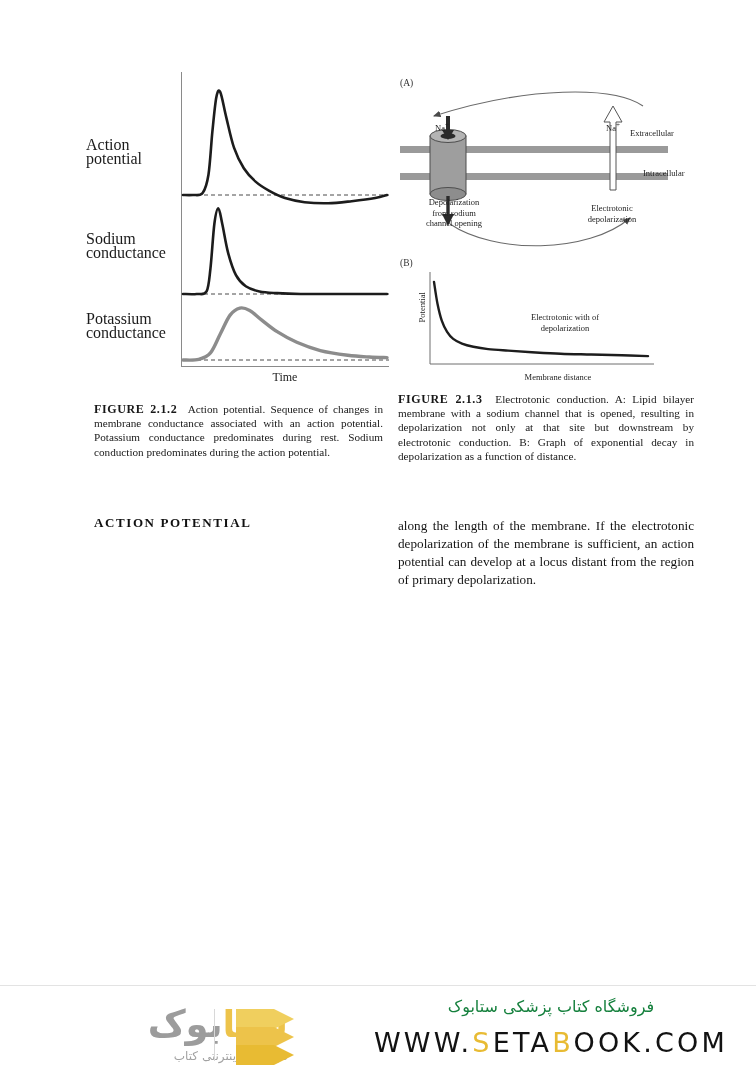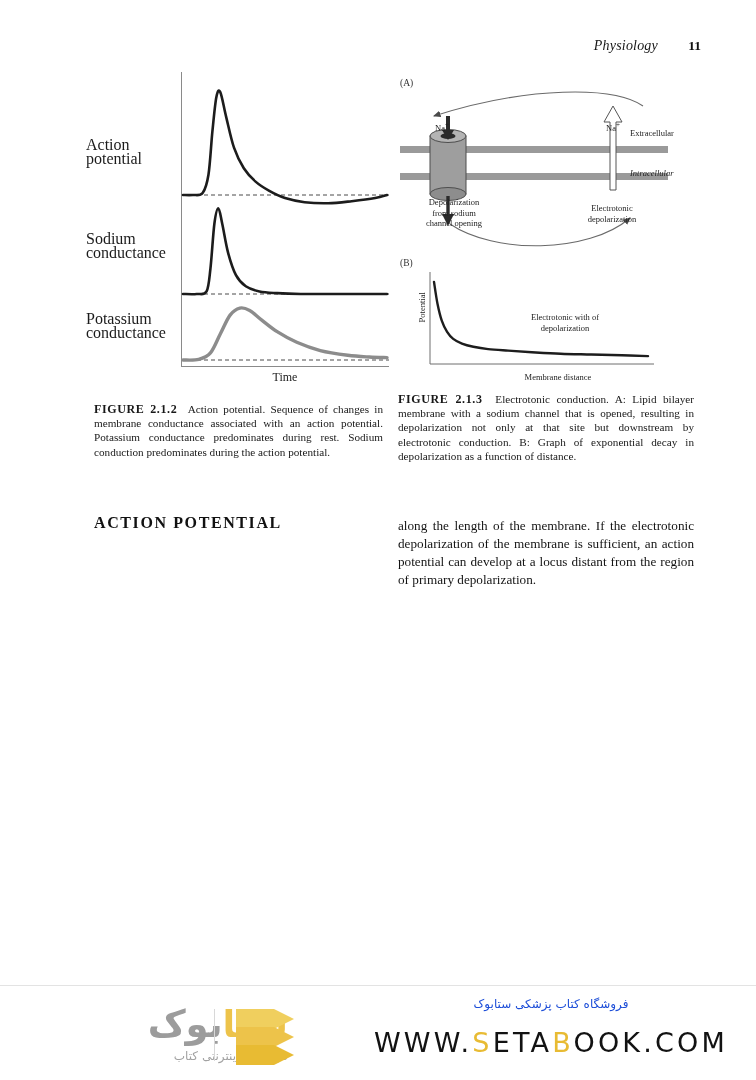--- a/index.html
+++ b/index.html
@@ -139,21 +139,21 @@
   }
   .cap-left  { left: 94px; top: 402px;  width: 289px; }
   .cap-right { left: 398px; top: 392px; width: 296px; }
 
   
   .section-head {
     position: absolute;
     left: 94px;
     top: 514px;
     width: 289px;
-    font-size: 16px;
+    font-size: 13px;
     line-height: 17px;
     font-weight: bold;
     letter-spacing: 1.6px;
     color: #111;
   }
   .body-col {
     position: absolute;
     font-size: 13.2px;
     line-height: 18px;
     text-align: justify;
@@ -228,45 +228,41 @@
     width: 358px;
     height: 80px;
   }
   .fa-tagline {
     position: absolute;
     left: 0; top: 4px;
     width: 358px;
     text-align: center;
     direction: rtl;
     font-family: "DejaVu Sans", sans-serif;
-    font-size: 12px;
-    color: #1d4ed8;
+    font-size: 16px;
+    color: #15803d;
   }
   .url {
     position: absolute;
     left: 0; top: 34px;
     width: 358px;
     text-align: center;
     font-family: "DejaVu Sans", sans-serif;
     font-size: 27px;
     font-weight: normal;
     letter-spacing: 3.2px;
     color: #121212;
   }
   .url .gold { color: #e8bb33; }
 </style>
 </head>
 <body>
 
 <div class="page">
 
-  <div class="running-head">
-    <span class="title">Physiology</span>
-    <span class="folio">11</span>
-  </div>
 
   <div class="fig212">
 
     <div class="row-label lbl-ap">
       <div>Action</div>
       <div>potential</div>
     </div>
     <div class="row-label lbl-sodium">
       <div>Sodium</div>
       <div>conductance</div>
@@ -319,21 +315,21 @@
 
       <path d="M50,124 L50,146" stroke="#2b2b2b" stroke-width="3.4"></path>
       <path d="M44,142 L50,154 L56,142 z" fill="#2b2b2b"></path>
 
       <path d="M212,118 L212,50 L206,50 L215,34 L224,50 L218,50 L218,118 z" fill="#ffffff" stroke="#555555" stroke-width="1"></path>
     </svg>
 
     <div class="dlabel" style="left:22px; top:48px; width:44px;"><span>Na</span><sup>+</sup></div>
     <div class="dlabel" style="left:193px; top:48px; width:44px;"><span>Na</span><sup>+</sup></div>
     <div class="dlabel left-al" style="left:232px; top:56px; width:74px;">Extracellular</div>
-    <div class="dlabel left-al" style="left:232px; top:96px; width:74px;font-style:italic;">Intracellular</div>
+    <div class="dlabel left-al" style="left:245px; top:96px; width:74px;">Intracellular</div>
 
     <div class="dlabel" style="left:2px; top:125px; width:108px;">
       <div>Depolarization</div>
       <div>from sodium</div>
       <div>channel opening</div>
     </div>
     <div class="dlabel" style="left:168px; top:131px; width:92px;">
       <div>Electrotonic</div>
       <div>depolarization</div>
     </div>

